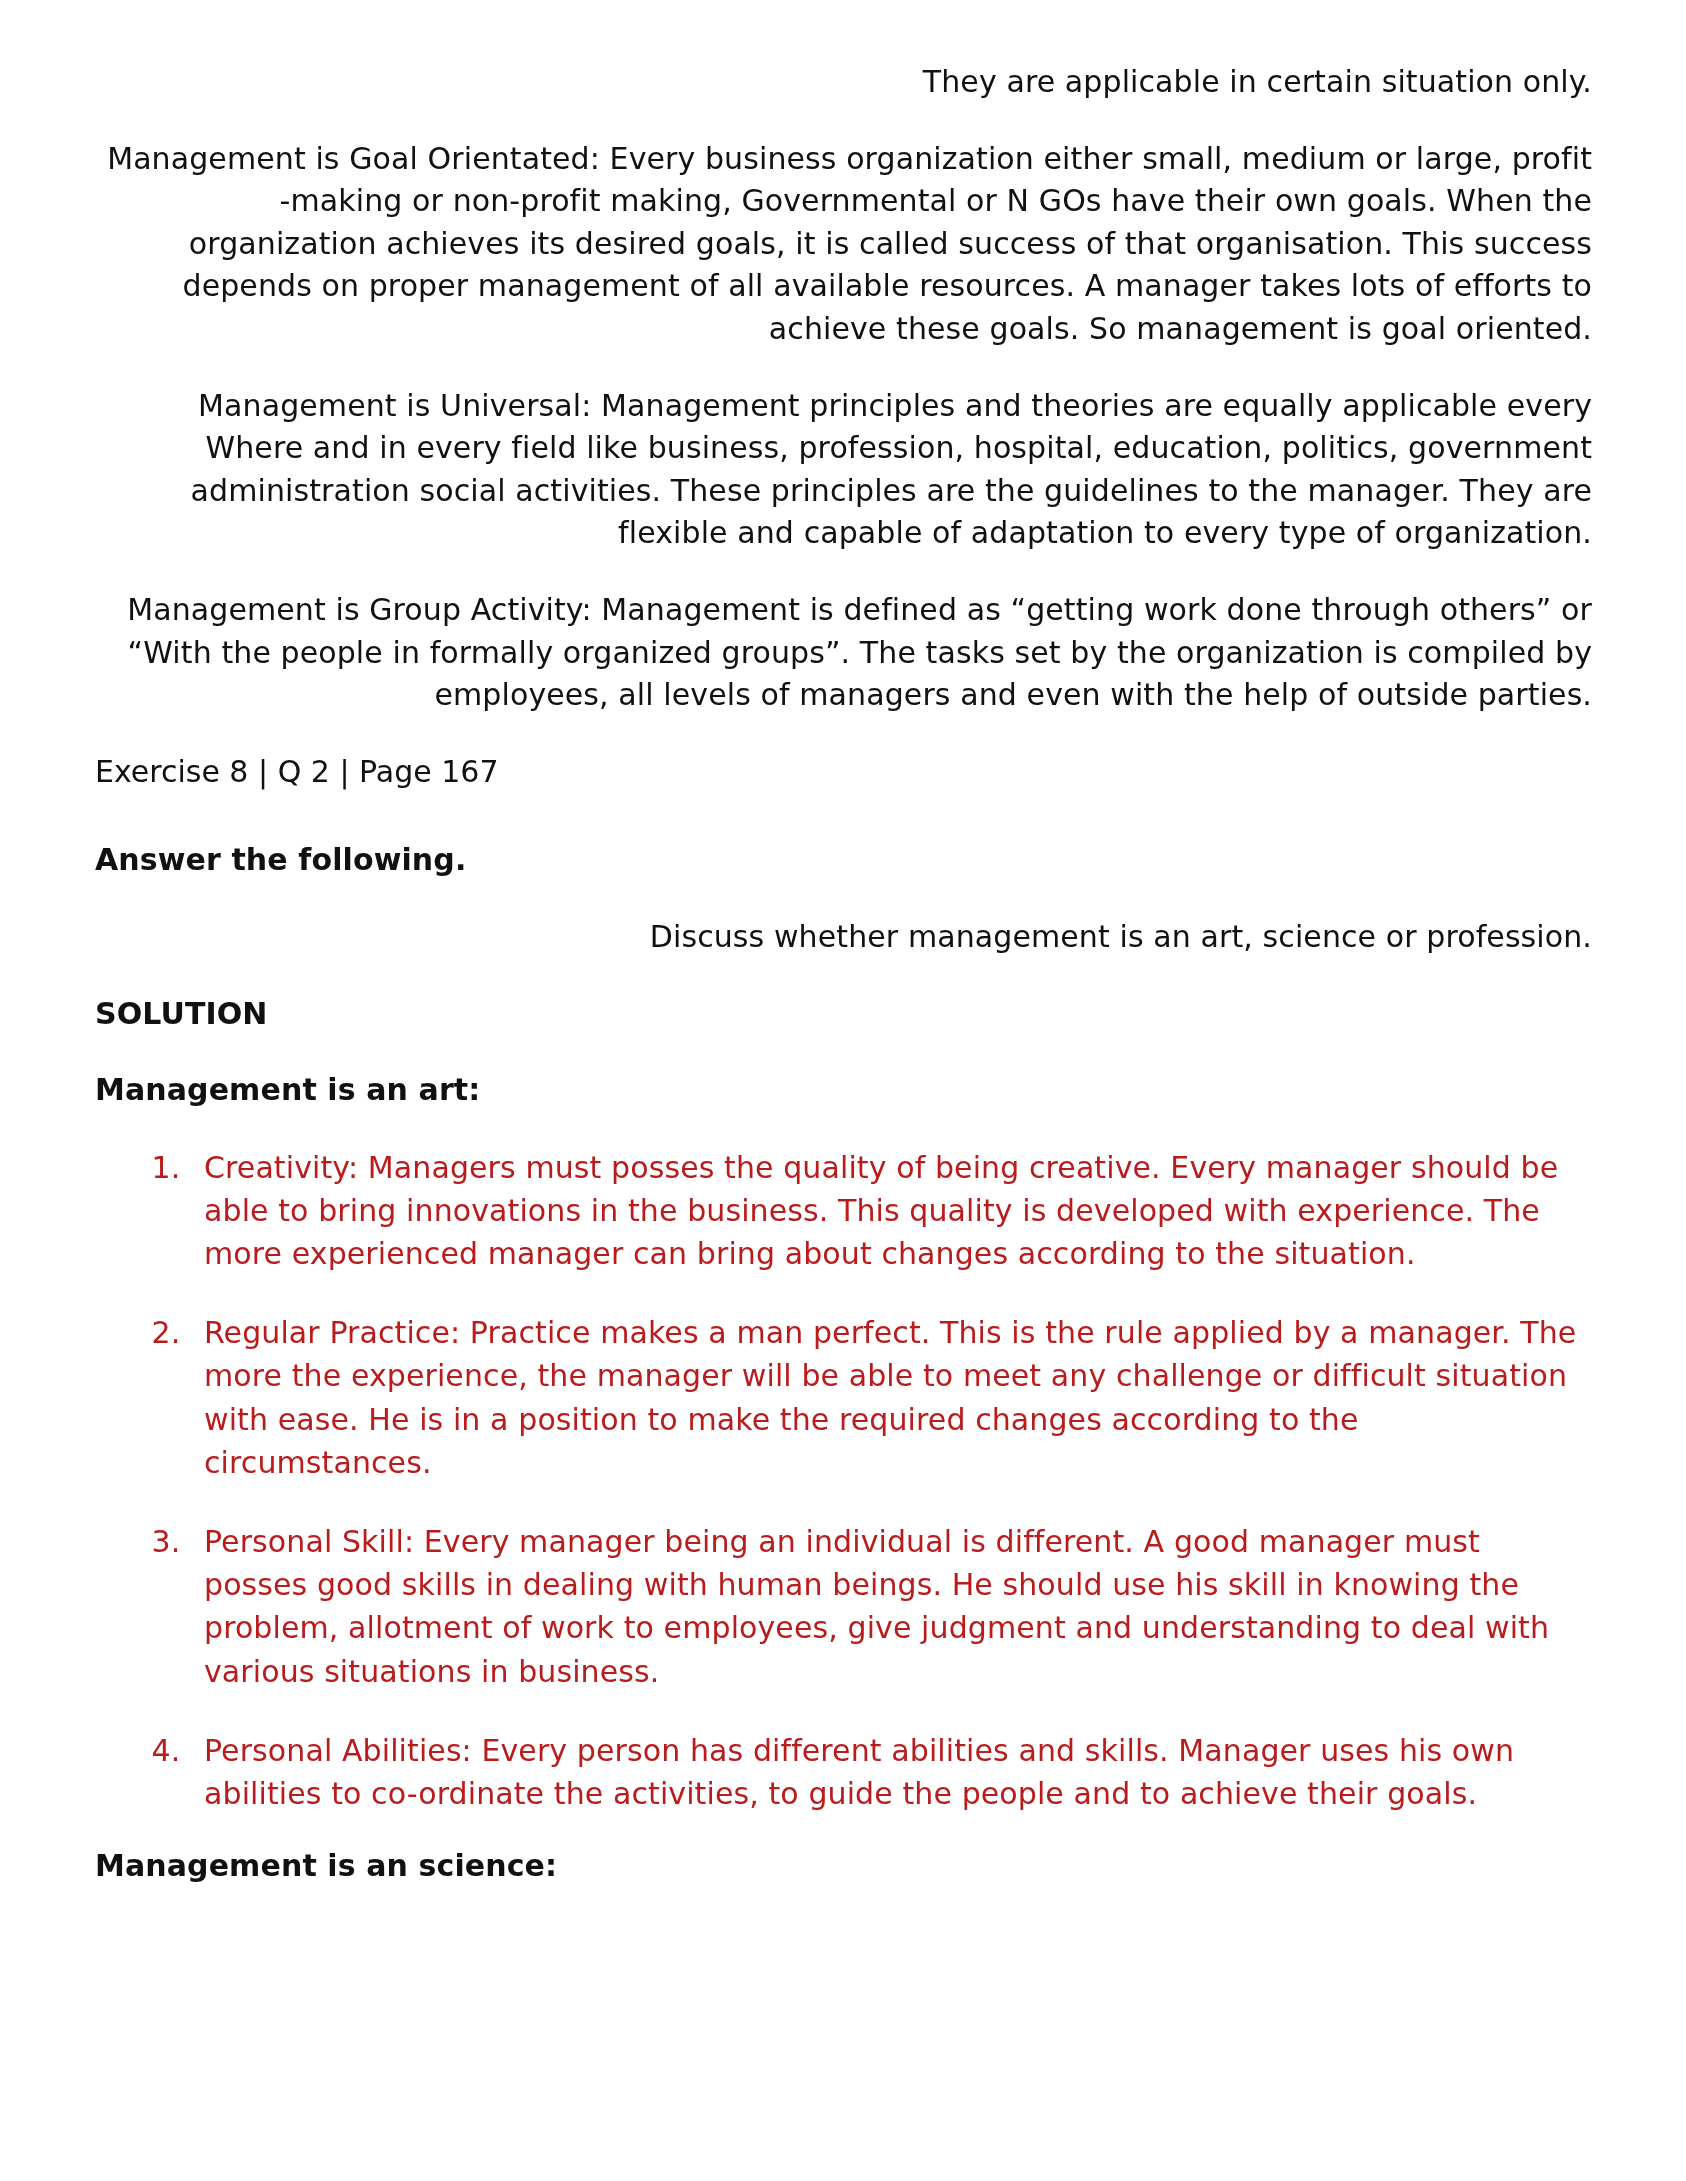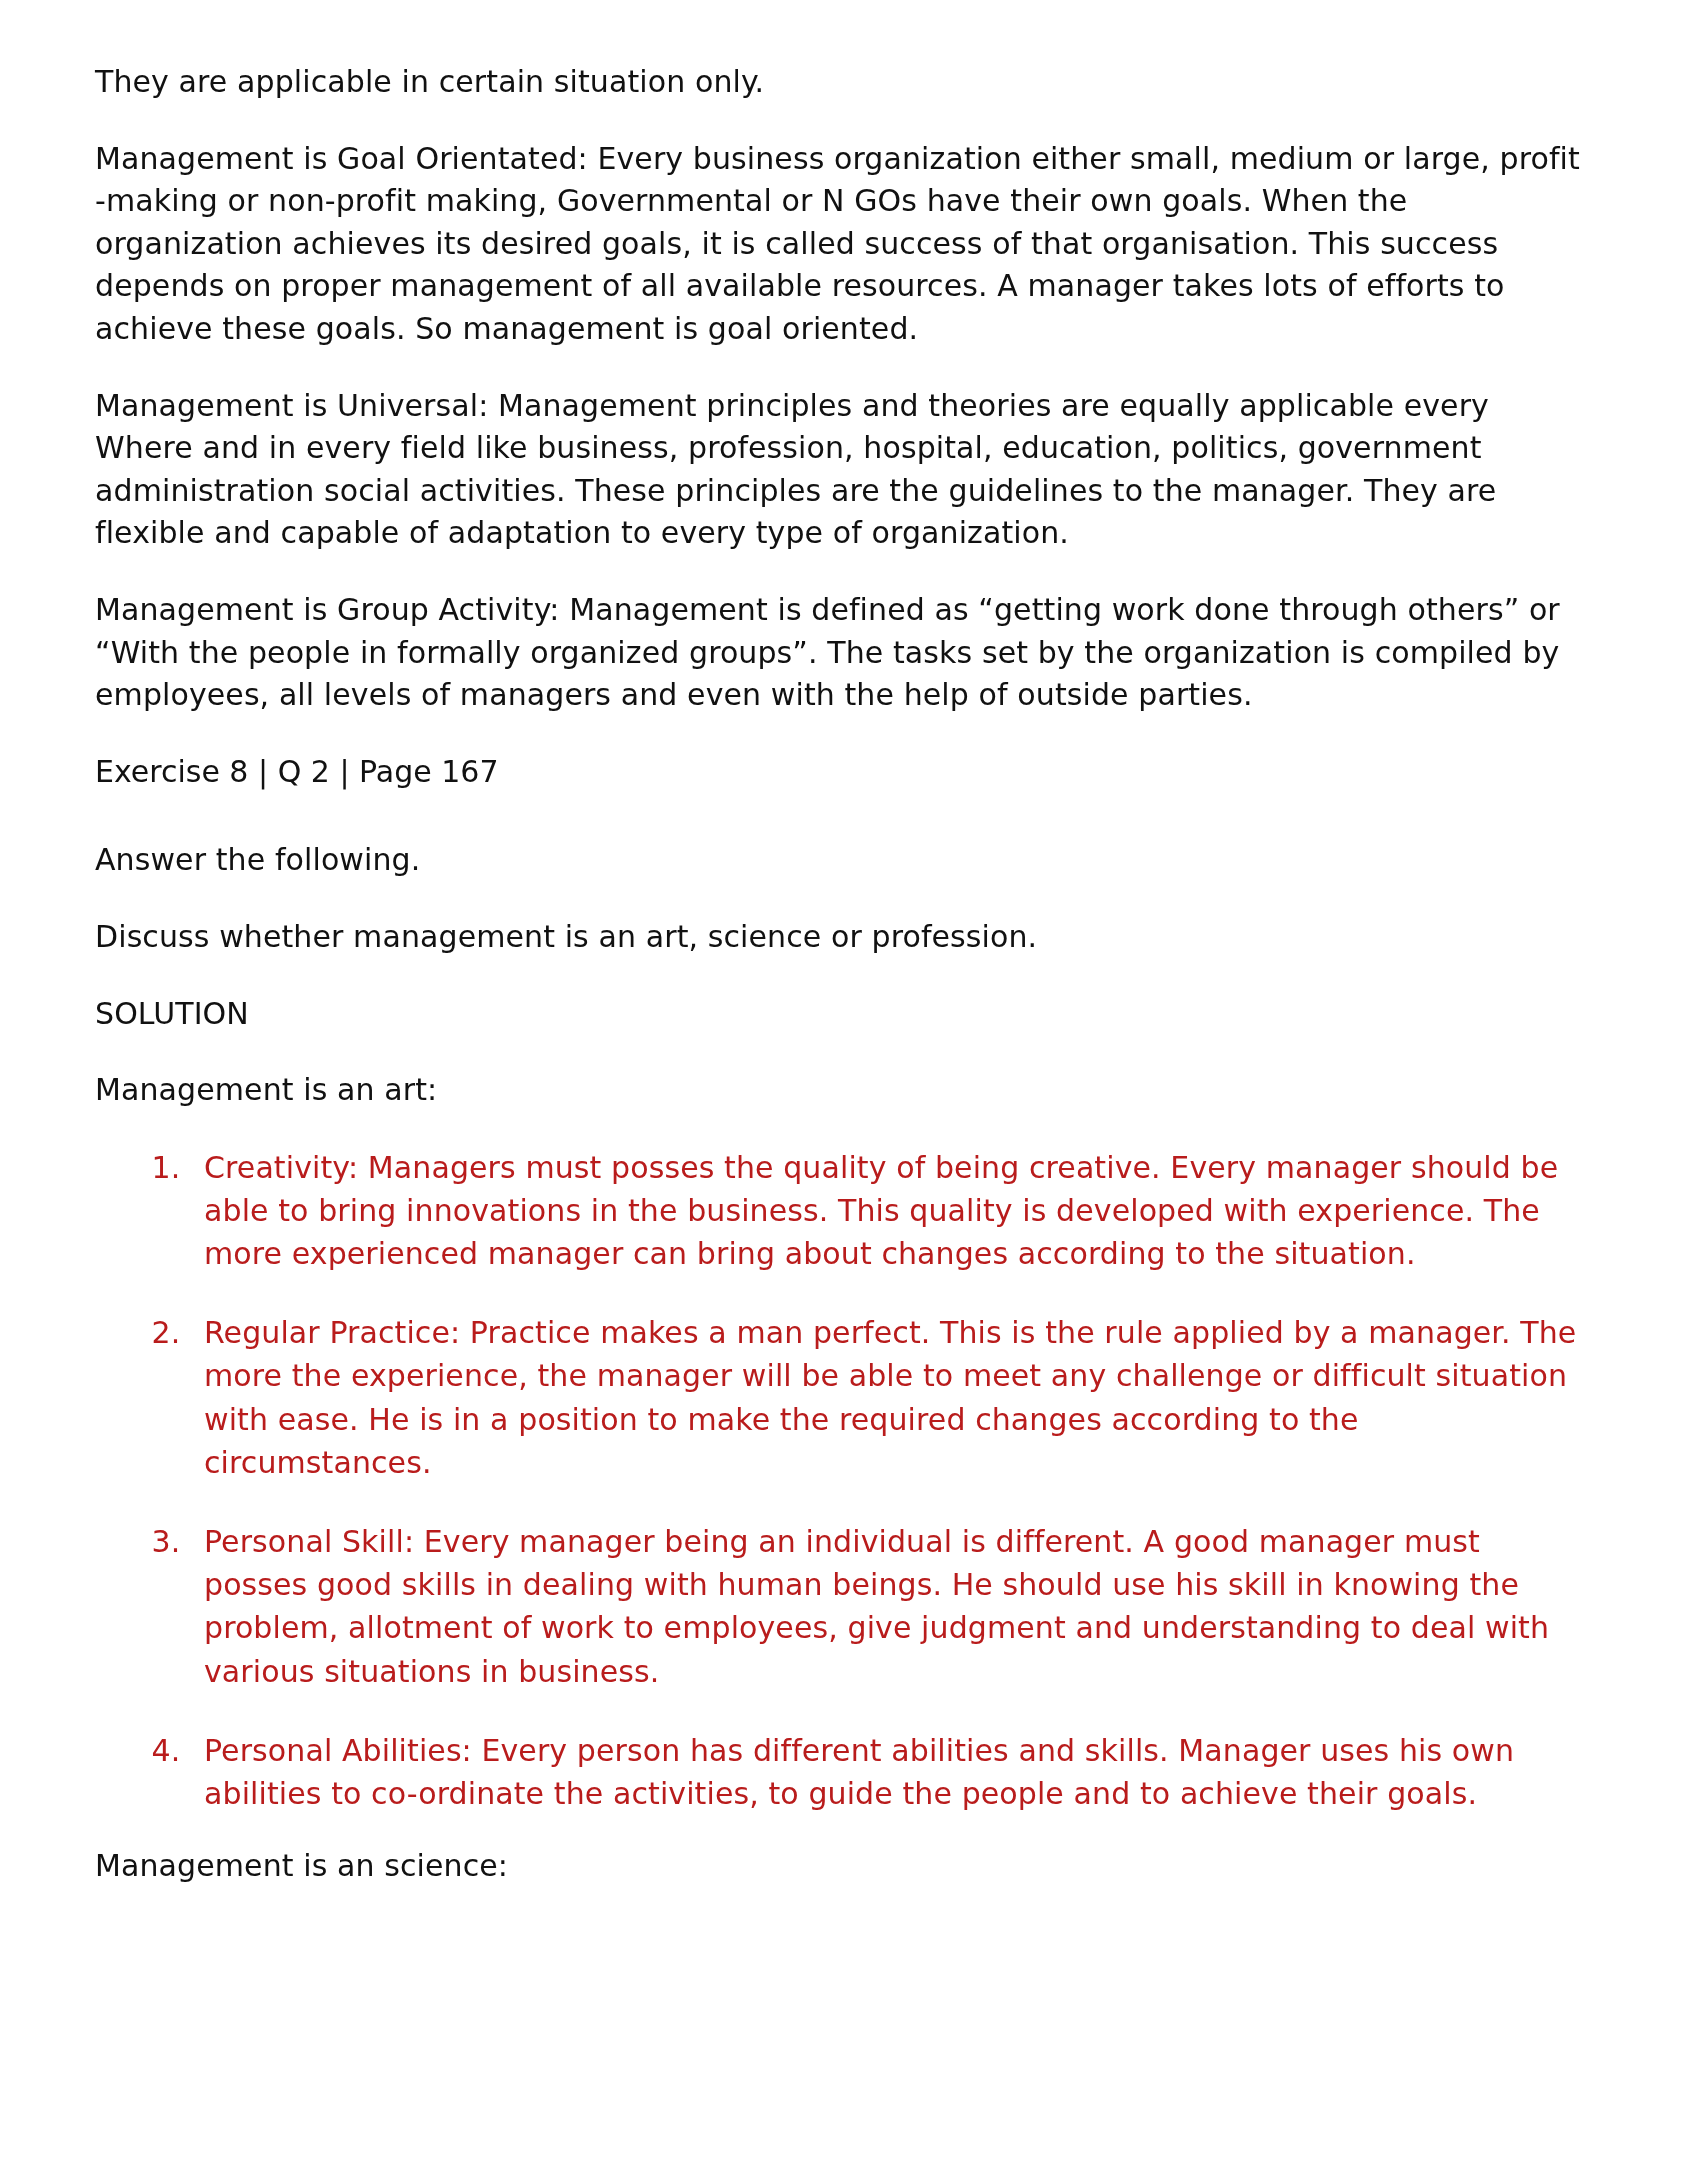--- a/index.html
+++ b/index.html
@@ -21,35 +21,35 @@
     padding: 61px 79px 40px 95px;
   }
   .doc {
     width: 1497px;
     max-width: 1497px;
   }
   p.para {
     margin: 0 0 34px 0;
     font-size: 30px;
     line-height: 1.42;
-    text-align: left;
+    text-align: right;
     color: #111111;
     letter-spacing: 0.1px;
   }
   p.para:last-child {
     margin-bottom: 0;
   }
   .lead {
     font-weight: normal;
   }
   h3.heading {
     margin: 0 0 34px 0;
     font-size: 30px;
     line-height: 1.42;
-    font-weight: normal;
+    font-weight: bold;
     color: #111111;
     letter-spacing: 0.1px;
   }
   .meta {
     margin: 0 0 46px 0;
     font-size: 30px;
     line-height: 1.42;
     color: #111111;
   }
   ol.numbered {

